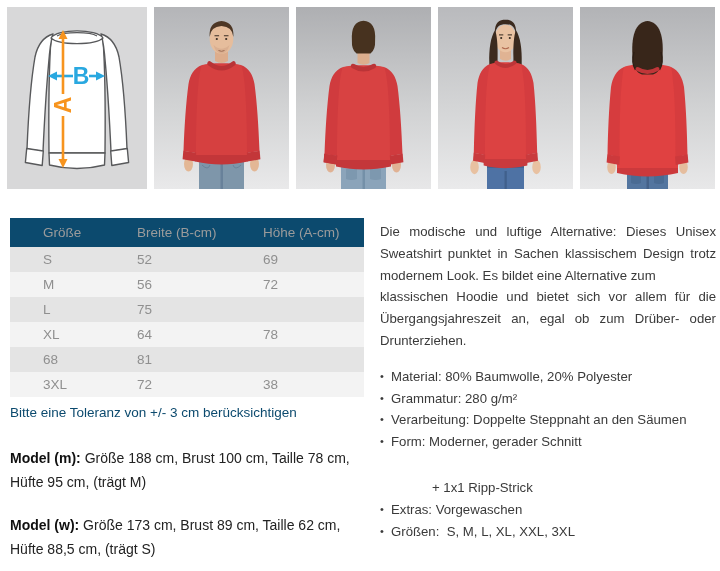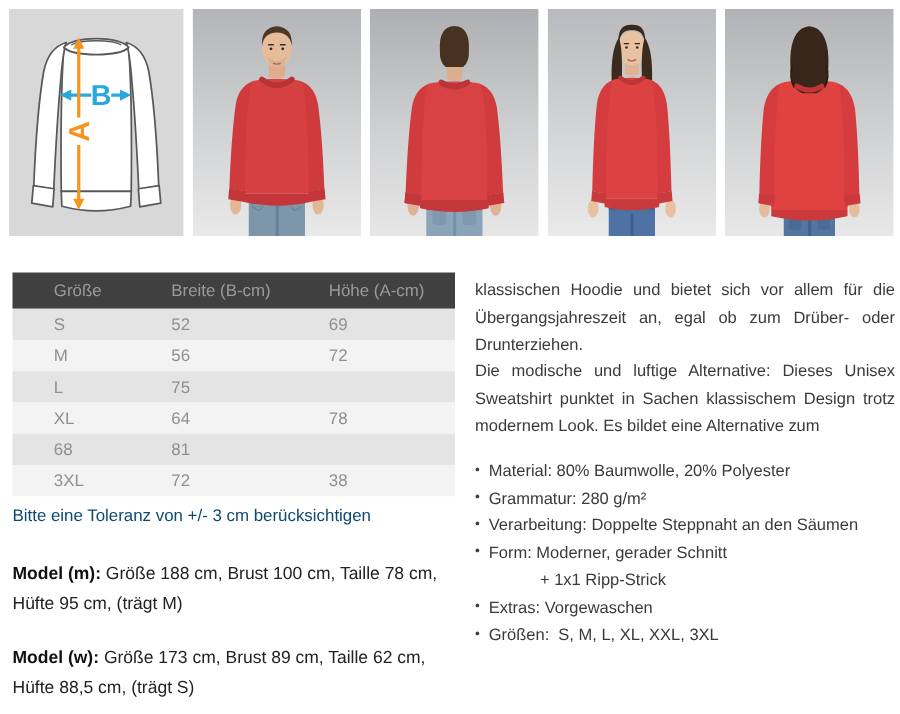--- a/index.html
+++ b/index.html
@@ -10,38 +10,38 @@
   .gallery{position:absolute;left:7px;top:7px;display:flex;gap:7px;}
   .tile{height:182px;overflow:hidden;}
   .tile.diagram{width:140px;}
   .tile.photo{width:135px;}
   .tile svg{display:block;width:100%;height:100%;}
 
   
   .left-col{position:absolute;left:10px;top:218px;width:354px;}
   .size-table{font-size:13.5px;color:#8f8f8f;}
   .row{display:grid;grid-template-columns:127px 126px 101px;align-items:center;height:25px;}
-  .row.head{height:29px;background:#404040;color:#9b9b9b;}
+  .row.head{height:29px;background:#0c4a6e;color:#9b9b9b;}
   .row.odd{background:#e4e4e4;}
   .row.even{background:#f3f3f3;}
   .row > span:first-child{padding-left:33px;}
   .tol{margin-top:8px;font-size:13.5px;color:#0c4a6e;}
   .model-block{margin-top:27px;font-size:14px;line-height:23.5px;color:#222;}
   .model-block + .model-block{margin-top:20px;}
   .model-block b{color:#101010;}
 
   
   .right-col{position:absolute;left:380px;top:221px;width:336px;color:#3a3a3a;
              font-size:13.2px;line-height:21.8px;}
   .right-col p{margin:0;text-align:justify;}
   .bullets{margin:14px 0 0;padding:0;list-style:none;}
   .bi{position:relative;padding-left:11px;}
   .bm{position:absolute;left:0;top:0;font-size:11px;}
   .bt{white-space:pre-wrap;margin-top:33px;}
-  .bsub{padding-left:41px;}
+  .bsub{padding-left:41px;margin-top:24px;}
 </style>
 </head>
 <body>
 
 <div class="page">
 
   <div class="gallery">
 
     <div class="tile diagram">
       <svg viewBox="0 0 140 182">
@@ -271,22 +271,22 @@
       <span>Größe 188 cm, Brust 100 cm, Taille 78 cm, Hüfte 95 cm, (trägt M)</span>
     </div>
 
     <div class="model-block">
       <b>Model (w):</b>
       <span>Größe 173 cm, Brust 89 cm, Taille 62 cm, Hüfte 88,5 cm, (trägt S)</span>
     </div>
   </div>
 
   <div class="right-col">
+    <p>Die modische und luftige Alternative: Dieses Unisex Sweatshirt punktet in Sachen klassischem Design trotz modernem Look. Es bildet eine Alternative zum</p>
     <p>klassischen Hoodie und bietet sich vor allem für die Übergangsjahreszeit an, egal ob zum Drüber- oder Drunterziehen.</p>
-    <p>Die modische und luftige Alternative: Dieses Unisex Sweatshirt punktet in Sachen klassischem Design trotz modernem Look. Es bildet eine Alternative zum</p>
 
     <ul class="bullets">
       <li class="bi">
         <span class="bm">•</span>
         <span class="bt">Material: 80% Baumwolle, 20% Polyester</span>
       </li>
       <li class="bi">
         <span class="bm">•</span>
         <span class="bt">Grammatur: 280 g/m²</span>
       </li>

